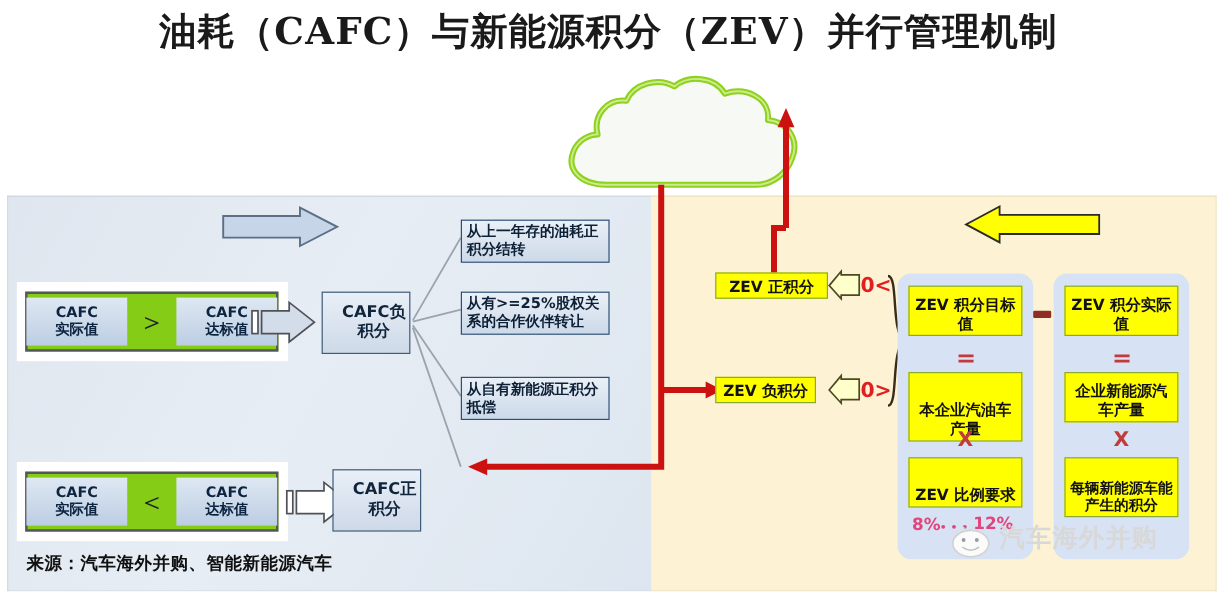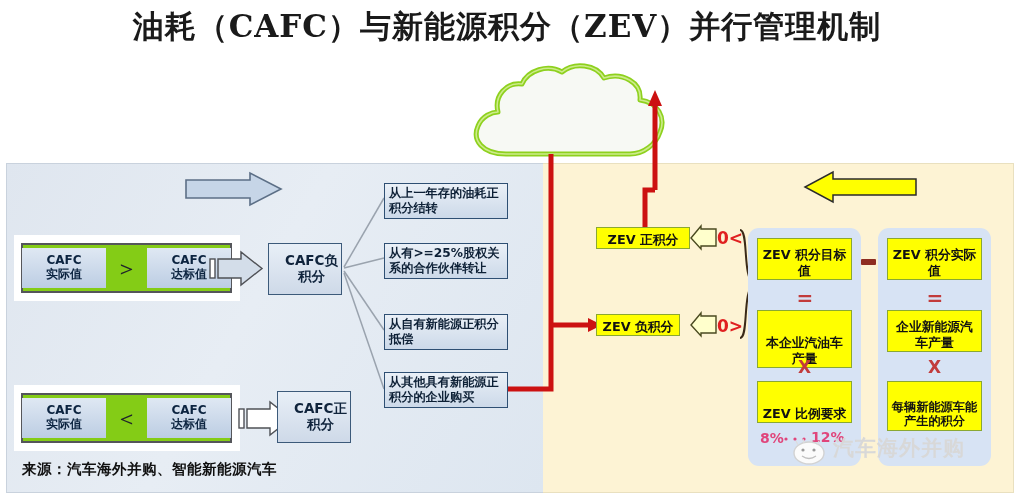--- a/index.html
+++ b/index.html
@@ -302,23 +302,20 @@
 
   <div class="optbox" style="left:384px; top:183px; width:124px; height:36px;">
     <span>从上一年存的油耗正积分结转</span>
   </div>
   <div class="optbox" style="left:384px; top:243px; width:124px; height:36px;">
     <span>从有&gt;=25%股权关系的合作伙伴转让</span>
   </div>
   <div class="optbox" style="left:384px; top:314px; width:124px; height:36px;">
     <span>从自有新能源正积分抵偿</span>
   </div>
-  <div class="optbox" style="left:384px; top:372px; width:124px; height:36px;">
-    <span>从其他具有新能源正积分的企业购买</span>
-  </div>
 
   <div class="whitecard" style="left:14px; top:385px; width:226px; height:66px;"></div>
   <div class="cmp-frame" style="left:21px; top:393px; width:211px; height:50px;">
     <div class="cafc-chip">
       <div>CAFC</div>
       <div>实际值</div>
     </div>
     <div class="cmp-op">＜</div>
     <div class="cafc-chip">
       <div>CAFC</div>

